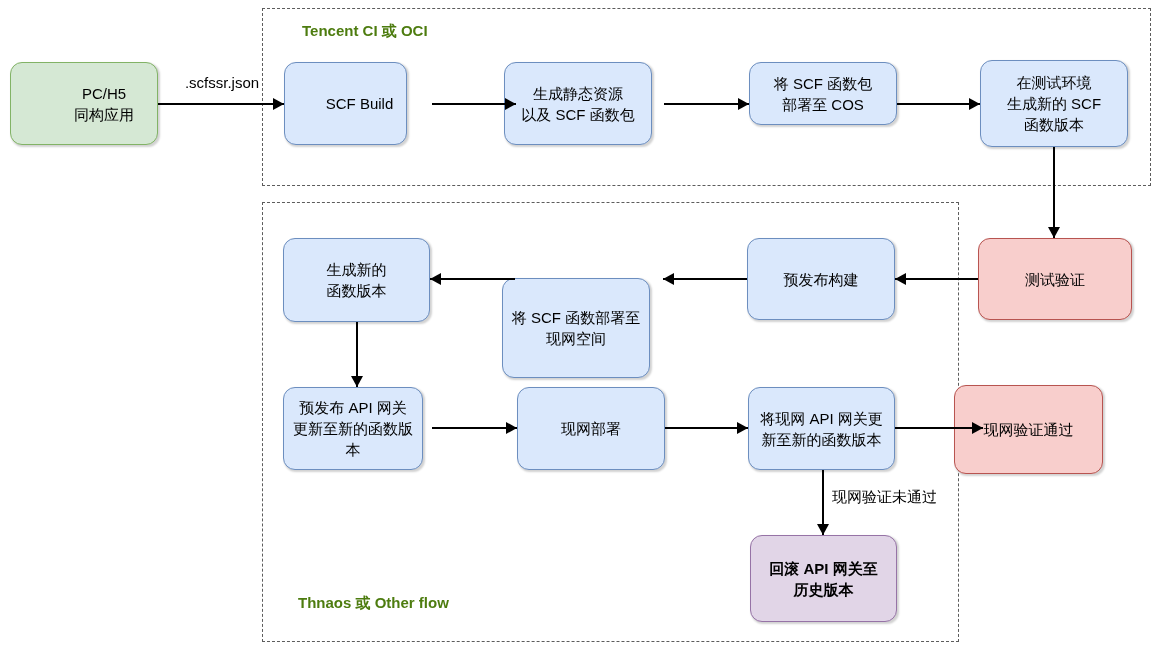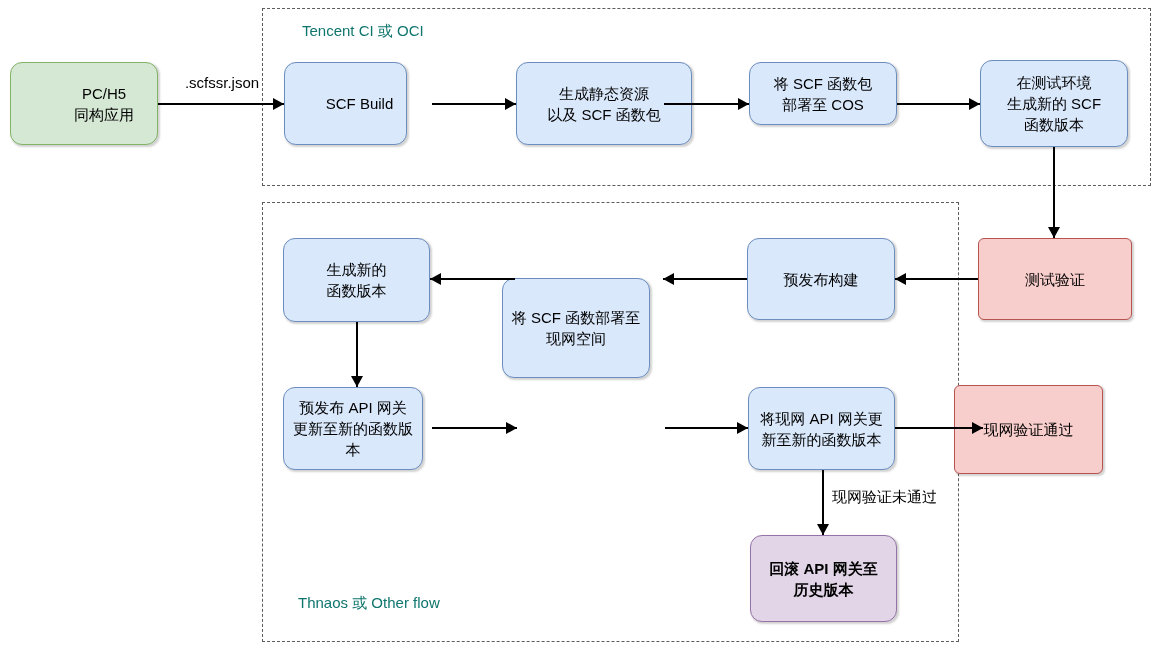--- a/index.html
+++ b/index.html
@@ -16,23 +16,23 @@
     overflow: hidden;
   }
   
   .group {
     position: absolute;
     border: 1px dashed #5c5c5c;
     background: transparent;
   }
   .group-label {
     position: absolute;
-    font-weight: normal;
+    font-weight: bold;
     font-size: 15px;
-    color: #0f766e;
+    color: #4d7c0f;
     white-space: nowrap;
     text-align: right;
   }
   
   .node {
     position: absolute;
     border-radius: 12px;
     border: 1.5px solid;
     display: flex;
     align-items: center;
@@ -43,21 +43,21 @@
   }
   .node .node-label {
     font-size: 15px;
     line-height: 1.4;
     color: #000000;
     white-space: pre-line;
     padding: 2px 6px;
   }
   .node.green  { background: #d5e8d4; border-color: #82b366; }
   .node.blue   { background: #dae8fc; border-color: #6c8ebf; }
-  .node.red    { background: #f8cecc; border-color: #b85450; border-radius: 6px; }
+  .node.red    { background: #f8cecc; border-color: #b85450; }
   .node.purple { background: #e1d5e7; border-color: #9673a6; }
   
   .arrow-h {
     position: absolute;
     height: 2px;
     background: #000000;
   }
   .arrow-v {
     position: absolute;
     width: 2px;
@@ -108,21 +108,21 @@
   <div class="group" style="left:262px; top:202px; width:695px; height:438px;"></div>
   <div class="group-label" style="left:298px; top:594px;">Thnaos 或 Other flow</div>
 
   <div class="node green" style="left:10px; top:62px; width:148px; height:83px;padding-left:40px;">
     <span class="node-label">PC/H5
 同构应用</span>
   </div>
   <div class="node blue" style="left:284px; top:62px; width:123px; height:83px;padding-left:28px;">
     <span class="node-label">SCF Build</span>
   </div>
-  <div class="node blue" style="left:516px; top:62px; width:176px; height:83px;">
+  <div class="node blue" style="left:504px; top:62px; width:148px; height:83px;">
     <span class="node-label">生成静态资源
 以及 SCF 函数包</span>
   </div>
   <div class="node blue" style="left:749px; top:62px; width:148px; height:63px;">
     <span class="node-label">将 SCF 函数包
 部署至 COS</span>
   </div>
   <div class="node blue" style="left:980px; top:60px; width:148px; height:87px;">
     <span class="node-label">在测试环境
 生成新的 SCF
@@ -141,20 +141,23 @@
   </div>
   <div class="node blue" style="left:283px; top:238px; width:147px; height:84px;">
     <span class="node-label">生成新的
 函数版本</span>
   </div>
 
   <div class="node blue" style="left:283px; top:387px; width:140px; height:83px;">
     <span class="node-label">预发布 API 网关
 更新至新的函数版本</span>
   </div>
+  <div class="node blue" style="left:517px; top:387px; width:148px; height:83px;">
+    <span class="node-label">现网部署</span>
+  </div>
   <div class="node blue" style="left:748px; top:387px; width:147px; height:83px;">
     <span class="node-label">将现网 API 网关更
 新至新的函数版本</span>
   </div>
   <div class="node red" style="left:954px; top:385px; width:149px; height:89px;">
     <span class="node-label">现网验证通过</span>
   </div>
 
   <div class="node purple" style="left:750px; top:535px; width:147px; height:87px;font-weight:bold;">
     <span class="node-label">回滚 API 网关至

